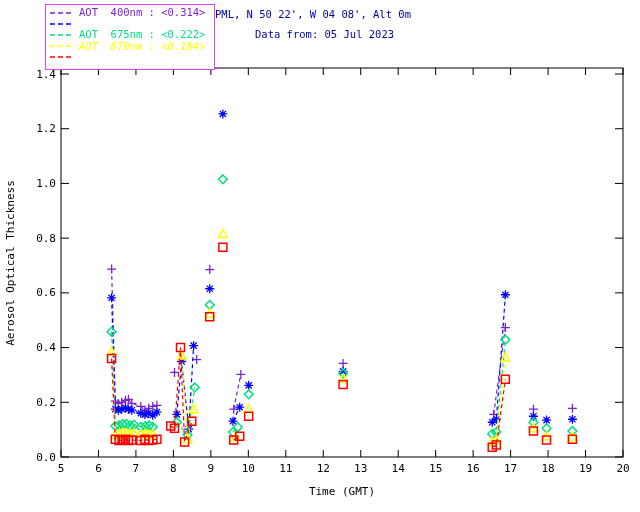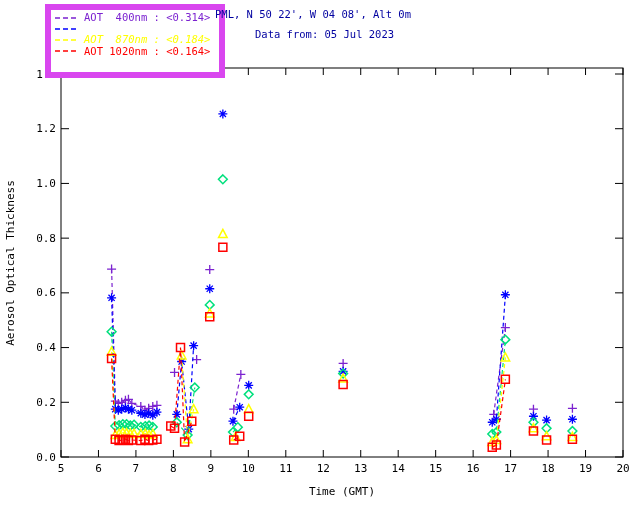--- a/index.html
+++ b/index.html
@@ -1,19 +1,19 @@
 <!DOCTYPE html>
 <html><head>
 <meta charset="utf-8">
 <style>
   html,body{margin:0;padding:0;background:#fff;}
   .window{position:relative;width:640px;height:512px;background:#ffffff;overflow:hidden;
           font-family:"DejaVu Sans Mono","Liberation Mono",monospace;}
-  .legend{position:absolute;left:45px;top:4px;width:160px;border:6px solid #d946ef;
-          background:#fff;padding:2px 4px 15px 4px;z-index:3;text-align:center;}
+  .legend{position:absolute;left:45px;top:4px;width:160px;border:1px solid #d946ef;
+          background:#fff;padding:2px 4px 6px 4px;z-index:3;text-align:center;}
   .legend-row{display:flex;align-items:center;height:11.2px;}
   .legend-row svg{margin-right:5px;flex:0 0 auto;}
   .legend-row span{font-size:10.5px;line-height:11px;white-space:pre;}
   .hdr{position:absolute;left:215px;font-size:10.5px;white-space:pre;z-index:3;}
   #hdr1{top:8px;}
   #hdr2{top:28px;padding-left:40px;}
   svg text{font-family:"DejaVu Sans Mono","Liberation Mono",monospace;}
   .axlab{font-size:11px;fill:#000;}
 </style>
 </head>
@@ -28,29 +28,34 @@
         </svg>
         <span style="color: rgb(123, 34, 208);">AOT  400nm : &lt;0.314&gt;</span>
       </div>
       <div class="legend-row">
         <svg width="24" height="8">
           <line x1="0" y1="4" x2="24" y2="4" stroke="#0000FF" stroke-width="1.3" stroke-dasharray="5 3"></line>
         </svg>
       </div>
       <div class="legend-row">
         <svg width="24" height="8">
+          <line x1="0" y1="4" x2="24" y2="4" stroke="#00E07D" stroke-width="1.3" stroke-dasharray="5 3"></line>
+        </svg>
+        <span style="color: rgb(0, 224, 125);">AOT  675nm : &lt;0.222&gt;</span>
+      </div>
+      <div class="legend-row">
+        <svg width="24" height="8">
           <line x1="0" y1="4" x2="24" y2="4" stroke="#FFFF00" stroke-width="1.3" stroke-dasharray="5 3"></line>
         </svg>
         <span style="color: rgb(255, 255, 0); font-style: italic;">AOT  870nm : &lt;0.184&gt;</span>
       </div>
       <div class="legend-row">
         <svg width="24" height="8">
           <line x1="0" y1="4" x2="24" y2="4" stroke="#FF0000" stroke-width="1.3" stroke-dasharray="5 3"></line>
         </svg>
-        <span style="color: rgb(255, 0, 0);">AOT 1020nm : &lt;0.164&gt;</span>
       </div>
     </div>
 
   <div class="hdr" id="hdr1" style="color: rgb(0, 0, 160);">PML, N 50 22', W 04 08', Alt 0m</div>
   <div class="hdr" id="hdr2" style="color: rgb(0, 0, 160);">Data from: 05 Jul 2023</div>
 
   <svg id="plot" width="640" height="512" viewBox="0 0 640 512">
     <g id="gen">
         <rect x="61" y="68" width="562" height="389" fill="none" stroke="#000" stroke-width="1"></rect>
         <line x1="61" y1="457" x2="61" y2="450" stroke="#000" stroke-width="1"></line>

